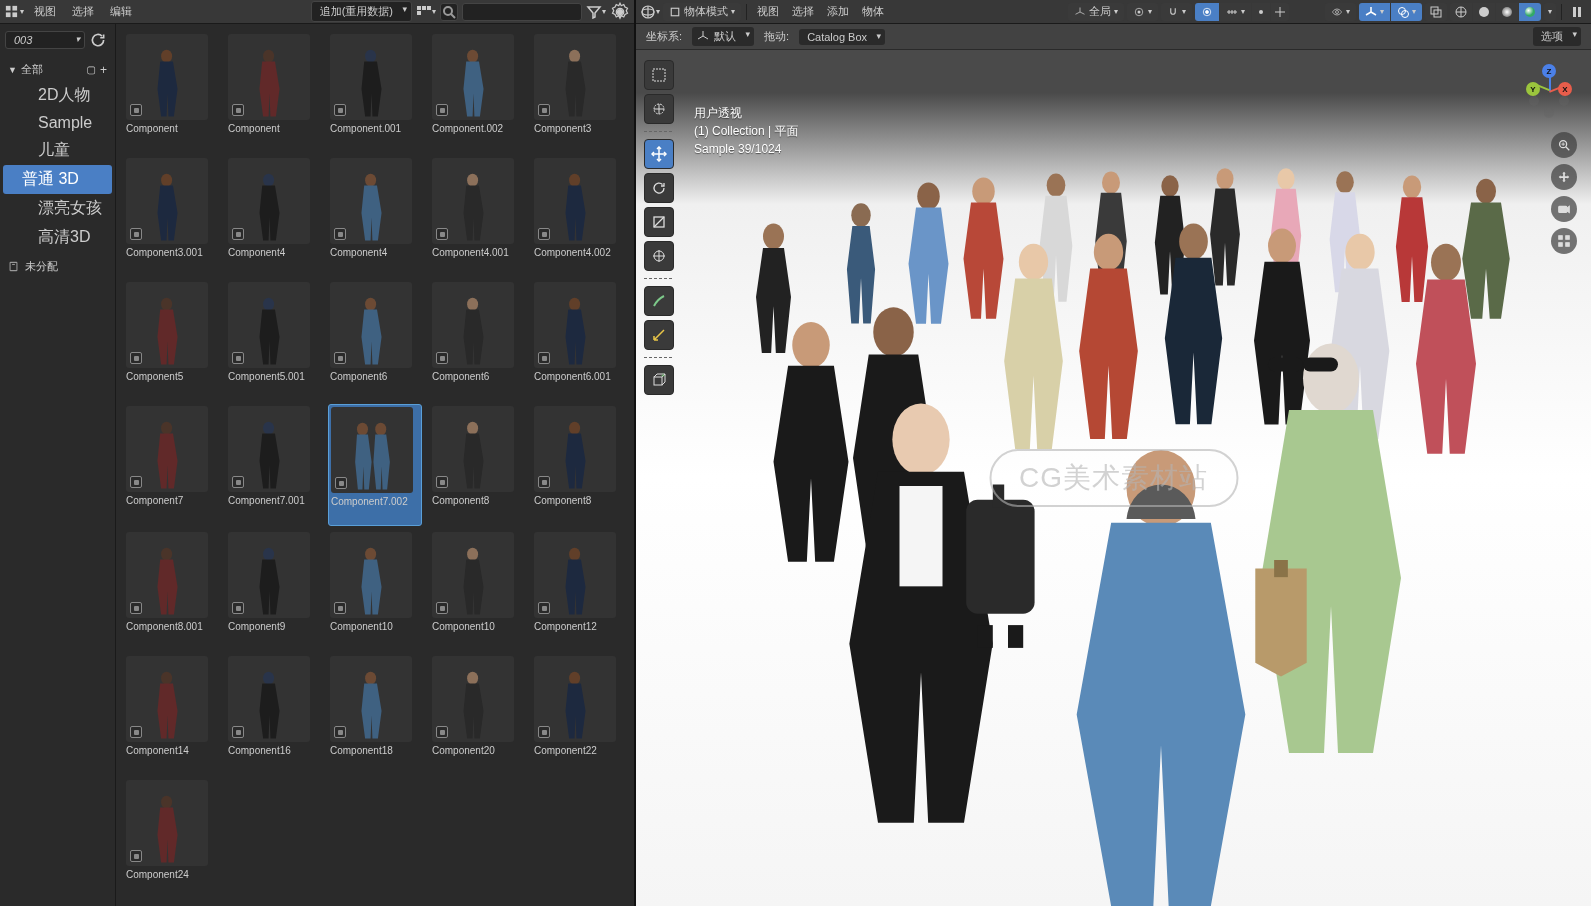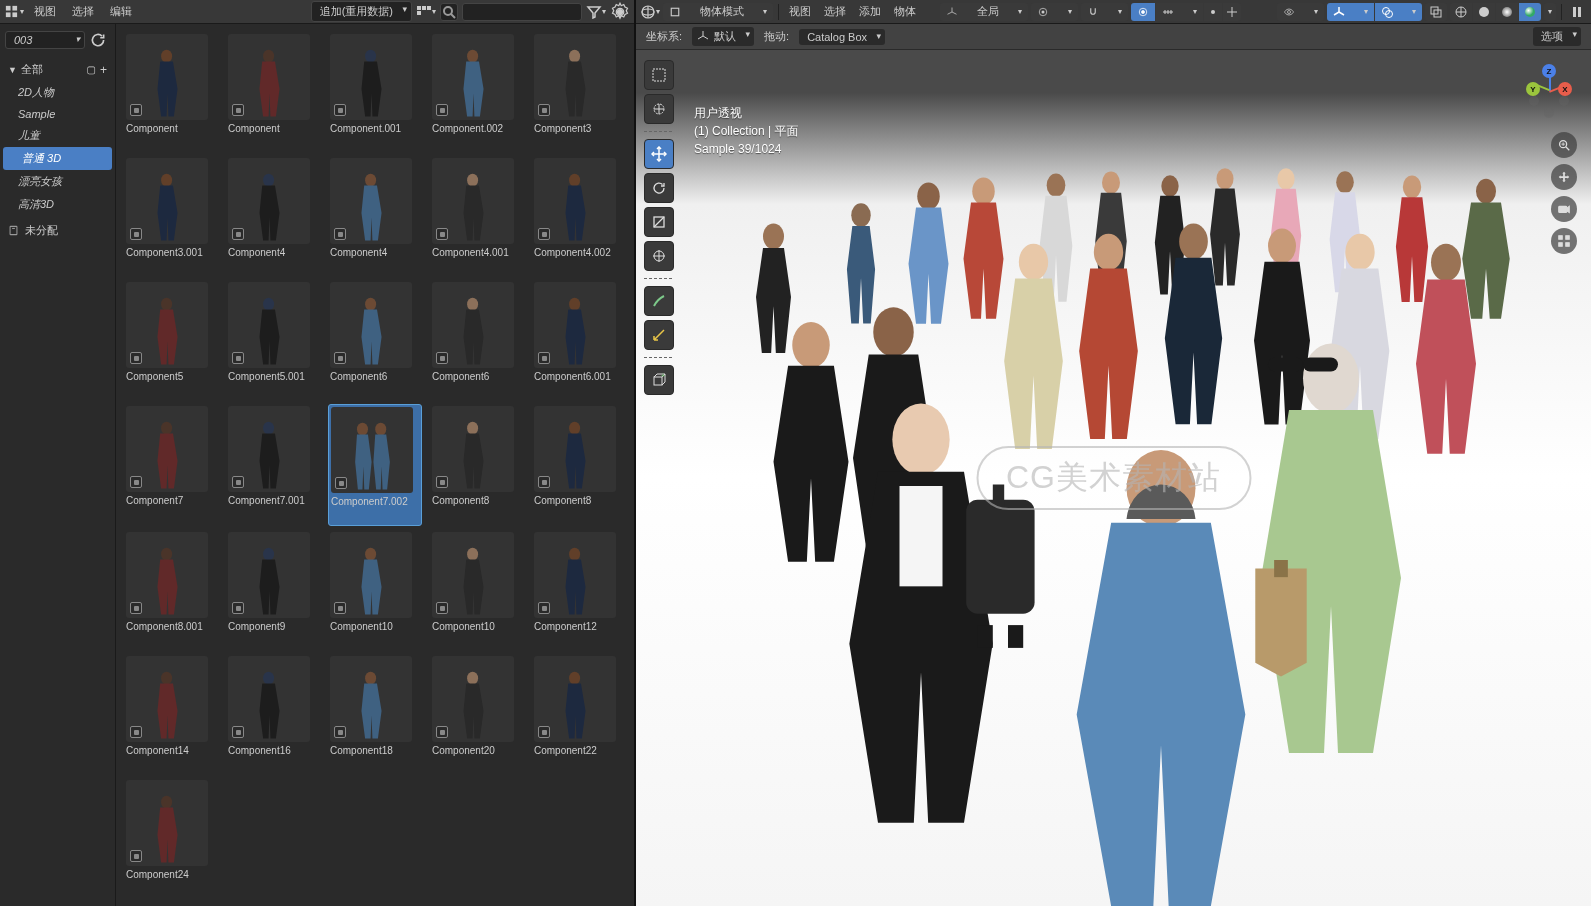--- a/index.html
+++ b/index.html
@@ -15,40 +15,40 @@
 .dropdown::after { content: "▾"; position: absolute; right: 4px; font-size: 9px; }
 .icon-btn { width: 20px; height: 20px; display: flex; align-items: center; justify-content: center; cursor: pointer; border-radius: 3px; }
 .search-input { background: #222; border: 1px solid #444; border-radius: 3px; height: 18px; flex: 1; padding: 0 8px; color: #ccc; }
 .subheader-select { background: #222; border: 1px solid #444; border-radius: 3px; padding: 2px 20px 2px 8px; position: relative; font-size: 11px; flex: 1; max-width: 80px;}
 .subheader-select::after { content: "▾"; position: absolute; right: 4px; font-size: 9px; }
 
 .left-body { display: flex; flex: 1; overflow: hidden; }
 .sidebar { width: 116px; background: #2a2a2a; border-right: 1px solid #1a1a1a; padding: 4px 0; }
 .sidebar-header { display: flex; align-items: center; padding: 4px 8px; font-size: 11px; }
 .sidebar-header .triangle { margin-right: 4px; font-size: 9px; }
-.sidebar-item { padding: 4px 8px 4px 18px; cursor: pointer; font-size: 11px; font-style: italic; }
+.sidebar-item { padding: 4px 8px 4px 38px; cursor: pointer; font-size: 16px; }
 .sidebar-item.active { background: #4a7fc5; color: #fff; border-radius: 3px; margin: 0 3px; padding-left: 19px;}
 .sidebar-footer-item { display: flex; align-items: center; padding: 4px 8px; gap: 6px; cursor: pointer; margin-top: 3px;}
 .sidebar-footer-item svg { width:11px; height:11px;}
 
 .asset-grid { flex: 1; overflow-y: auto; padding: 8px; display: grid; grid-template-columns: repeat(5, 1fr); gap: 4px 8px; background: #2a2a2a; }
 .asset-item { display: flex; flex-direction: column; cursor: pointer; padding: 2px; border-radius: 3px; }
 .asset-item.selected { background: #3d6fa8; border: 1px solid #5a9fd8; }
 .asset-thumb { width: 82px; height: 86px; background: #333; border-radius: 3px; position: relative; display: flex; align-items: flex-end; justify-content: center; overflow: hidden; }
 .asset-thumb .person-svg { width: 60%; height: 85%; filter: brightness(0.7); }
 .asset-thumb .corner { position: absolute; left: 4px; bottom: 4px; width: 12px; height: 12px; border: 1px solid #888; border-radius: 2px; background: #2a2a2a; display:flex; align-items:center; justify-content:center;}
 .asset-thumb .corner::after { content:""; width:5px; height:5px; background:#888; border-radius:1px;}
 .asset-label { font-size: 10px; margin-top: 3px; color: #ccc; white-space: nowrap; }
 
 
 .right-panel { flex: 1; display: flex; flex-direction: column; background: #393939; position: relative; }
 .viewport-header { height: 24px; background: #383838; display: flex; align-items: center; padding: 0 4px; gap: 3px; border-bottom: 1px solid #1a1a1a; }
 .viewport-header .sep { width: 1px; height: 16px; background: #222; margin: 0 2px; }
 .viewport-header .menu-item { padding: 2px 5px; cursor: pointer; font-size:11px; white-space:nowrap;}
-.vp-btn { background: #3a3a3a; border-radius: 3px; padding: 2px 6px; display:flex; align-items:center; gap:19px; height:18px; font-size:11px;}
+.vp-btn { background: #3a3a3a; border-radius: 3px; padding: 2px 6px; display:flex; align-items:center; gap:3px; height:18px; font-size:11px;}
 .vp-btn.active { background: #4a7fc5;}
 .btn-group { display:flex; gap:1px; }
 .btn-group .vp-btn { border-radius: 0;}
 .btn-group .vp-btn:first-child { border-top-left-radius:3px; border-bottom-left-radius:3px;}
 .btn-group .vp-btn:last-child { border-top-right-radius:3px; border-bottom-right-radius:3px;}
 
 .viewport-subheader { height: 26px; background: #424242; display: flex; align-items: center; padding: 0 10px; gap: 10px; font-size:11px; border-bottom: 1px solid #2a2a2a;}
 .viewport-subheader .spacer { flex:1; }
 .vp-select { background: #2a2a2a; border-radius: 3px; padding: 2px 18px 2px 8px; position: relative; font-size:11px;}
 .vp-select::after { content: "▾"; position: absolute; right: 4px; font-size:9px;}
@@ -74,21 +74,21 @@
 .nav-gizmo .ny { bottom:14px; right:8px;}
 .nav-gizmo .line { position:absolute; width:16px; height:2px; left:28px; top:27px; transform-origin:0 0;}
 .nav-gizmo .lz { background:#4b80e8; transform:rotate(-90deg);}
 .nav-gizmo .lx { background:#e85d4b; transform:rotate(-22deg);}
 .nav-gizmo .ly { background:#9bc53d; transform:rotate(202deg);}
 
 .nav-buttons { position: absolute; right: 14px; top: 82px; display: flex; flex-direction: column; gap: 6px; }
 .nav-btn { width: 26px; height: 26px; background: rgba(60,60,60,0.7); border-radius: 50%; display:flex; align-items:center; justify-content:center; cursor:pointer;}
 .nav-btn svg { width:14px; height:14px; fill:#ddd;}
 
-.watermark { position:absolute; left:50%; top:50%; transform:translate(-50%,-50%); font-size:32px; color:rgba(180,180,180,0.6); padding: 8px 28px; border: 2px solid rgba(180,180,180,0.6); border-radius: 40px; font-weight:500; letter-spacing:1px; white-space:nowrap;}
+.watermark { position:absolute; left:50%; top:50%; transform:translate(-50%,-50%); font-size:28px; color:rgba(180,180,180,0.6); padding: 8px 28px; border: 2px solid rgba(180,180,180,0.6); border-radius: 40px; font-weight:500; letter-spacing:1px; white-space:nowrap;}
 
 
 .crowd { position:absolute; left:80px; right:0; top:110px; bottom:0; pointer-events:none;}
 .person { position:absolute; }
 
 ::-webkit-scrollbar { width:10px; background:#222;}
 ::-webkit-scrollbar-thumb { background:#555; border-radius:5px;}
 </style>
 </head>
 <body>

